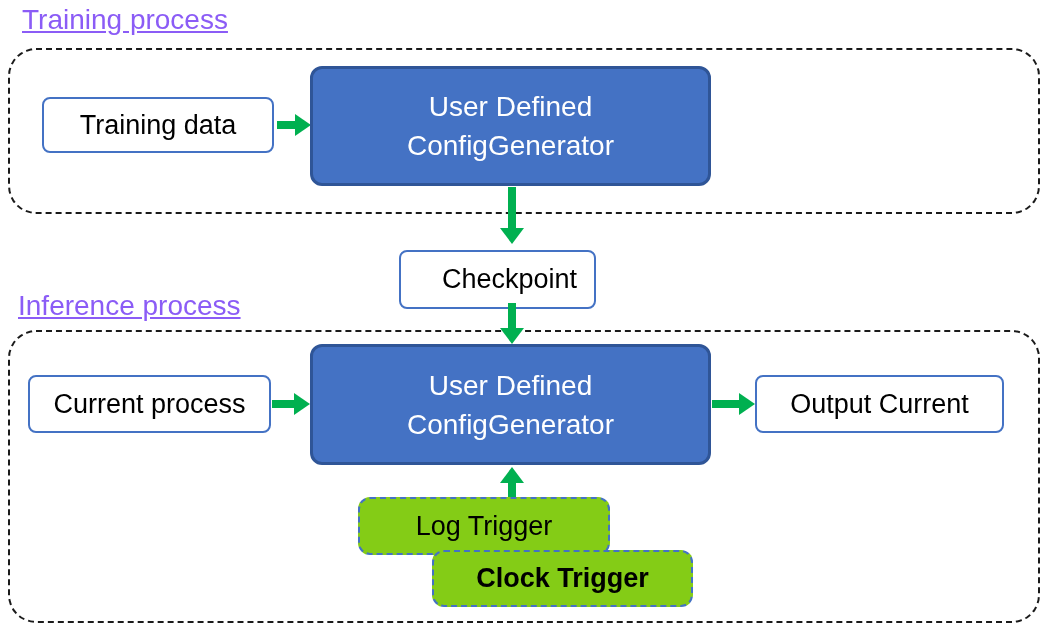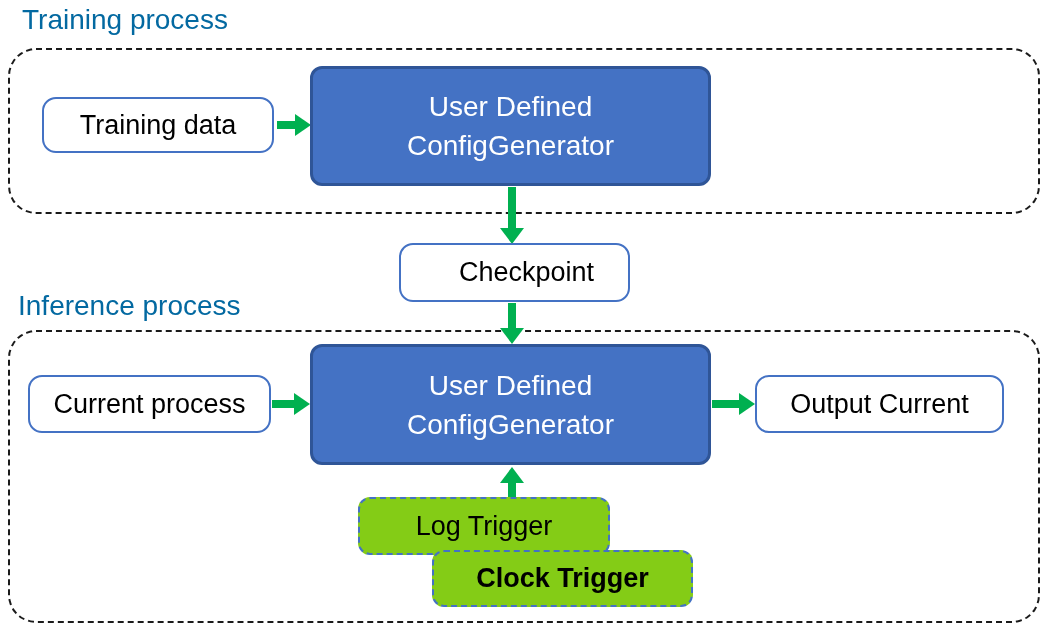--- a/index.html
+++ b/index.html
@@ -5,34 +5,35 @@
   * { box-sizing: border-box; margin: 0; padding: 0; }
   html, body { width: 1057px; height: 631px; background: #ffffff; }
   body {
     position: relative;
     font-family: "Liberation Sans", sans-serif;
     overflow: hidden;
   }
   .section-label {
     position: absolute;
     font-size: 28px;
-    color: #0369a1;
+    color: #8b5cf6;
     white-space: nowrap;
+    text-decoration: underline;
   }
   .container {
     position: absolute;
     border: 2px dashed var(--container-border, #1a1a1a);
     border-radius: 28px;
     background: transparent;
   }
   .node {
     position: absolute;
     background: #ffffff;
     border: 2px solid var(--outline-border, #4472C4);
-    border-radius: 14px;
+    border-radius: 8px;
     display: flex;
     align-items: center;
     justify-content: center;
     font-size: 27px;
     color: #000000;
     white-space: nowrap;
   }
   .bignode {
     position: absolute;
     background: var(--node-fill, #4472C4);
@@ -109,21 +110,21 @@
 <div class="bignode" style="left:310px; top:66px; width:401px; height:120px;">
   <span>User Defined</span>
   <span>ConfigGenerator</span>
 </div>
 
 <div class="arrow down" style="left:500px; top:187px; width:24px; height:57px;">
   <div class="stem"></div>
   <div class="head"></div>
 </div>
 
-<div class="node" style="left:399px; top:243px; width:231px; height:59px;padding-left:24px;">
+<div class="node" style="left:399px; top:250px; width:197px; height:59px;padding-left:24px;">
   <span>Checkpoint</span>
 </div>
 
 <div class="arrow down" style="left:500px; top:303px; width:24px; height:41px;">
   <div class="stem"></div>
   <div class="head"></div>
 </div>
 
 <div class="node" style="left:28px; top:375px; width:243px; height:58px;">
   <span>Current process</span>

